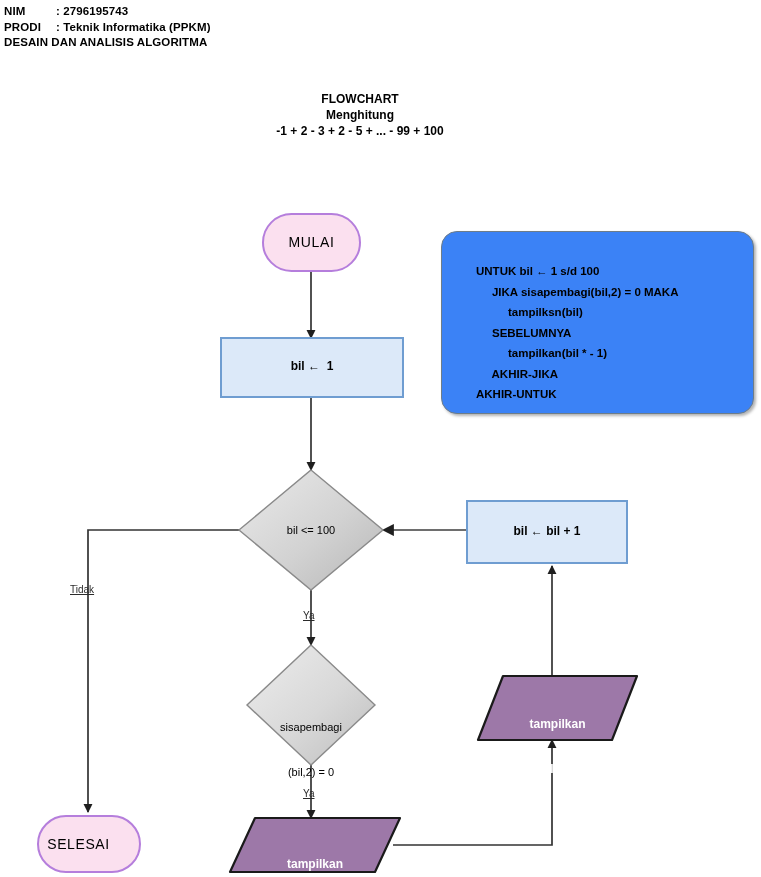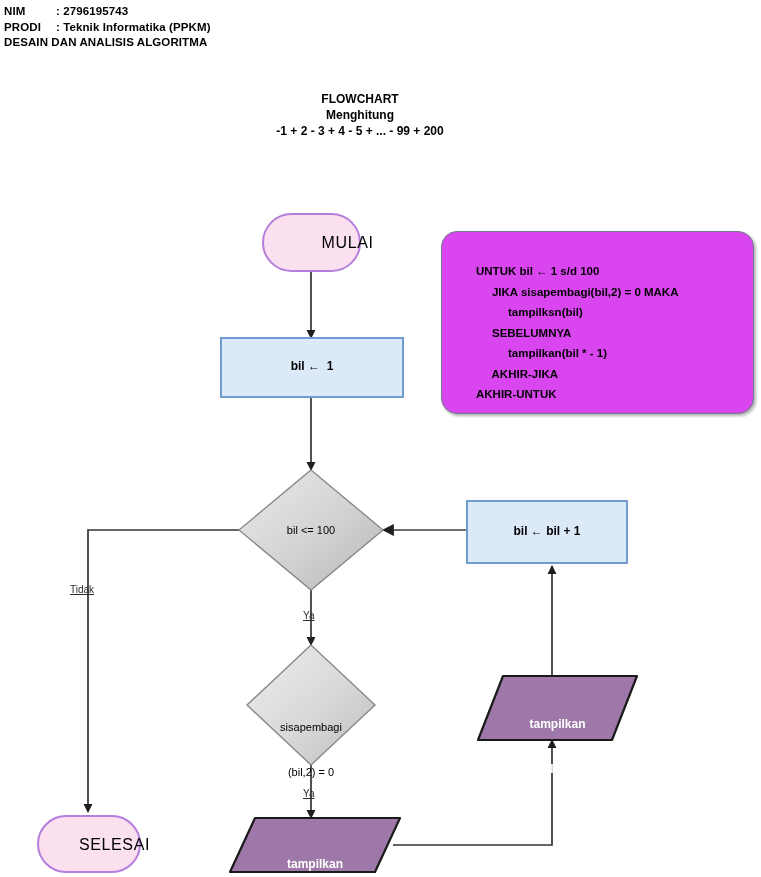--- a/index.html
+++ b/index.html
@@ -56,21 +56,21 @@
     height: 877px;
   }
 
   
   #pseudocode-panel {
     position: absolute;
     left: 441px;
     top: 231px;
     width: 313px;
     height: 183px;
-    background: #d946ef;
+    background: #3b82f6;
     border: 1px solid #6e7d89;
     border-radius: 16px;
     box-sizing: border-box;
     box-shadow: 2px 2px 3px rgba(0,0,0,0.30);
   }
   #pseudocode-lines {
     position: absolute;
     left: 34px;
     top: 29px;
     font-size: 11.5px;
@@ -82,24 +82,23 @@
 
   
   .node-label {
     position: absolute;
     text-align: center;
     line-height: 15px;
     white-space: pre;
     pointer-events: none;
   }
   .lbl-terminal {
-    font-size: 16px;
+    font-size: 14px;
     letter-spacing: 0.6px;
     color: #000;
-    margin-left: 36px;
   }
   .lbl-process {
     font-size: 12px;
     font-weight: bold;
     color: #000;
   }
   .lbl-decision {
     font-size: 11px;
     color: #000;
   }
@@ -121,21 +120,21 @@
 
 <div id="header-block">
   <div class="hdr-row"><span class="hdr-label">NIM</span><span>: 2796195743</span></div>
   <div class="hdr-row"><span class="hdr-label">PRODI</span><span>: Teknik Informatika (PPKM)</span></div>
   <div class="hdr-row">DESAIN DAN ANALISIS ALGORITMA</div>
 </div>
 
 <div id="title-block">
   <div>FLOWCHART</div>
   <div>Menghitung</div>
-  <div>-1 + 2 - 3 + 4 - 5 + ... - 99 + 200</div>
+  <div>-1 + 2 - 3 + 2 - 5 + ... - 99 + 100</div>
 </div>
 
 <div id="pseudocode-panel">
   <div id="pseudocode-lines">UNTUK bil ← 1 s/d 100
      JIKA sisapembagi(bil,2) = 0 MAKA
           tampilksn(bil)
      SEBELUMNYA
           tampilkan(bil * - 1)
      AKHIR-JIKA
 AKHIR-UNTUK</div>

